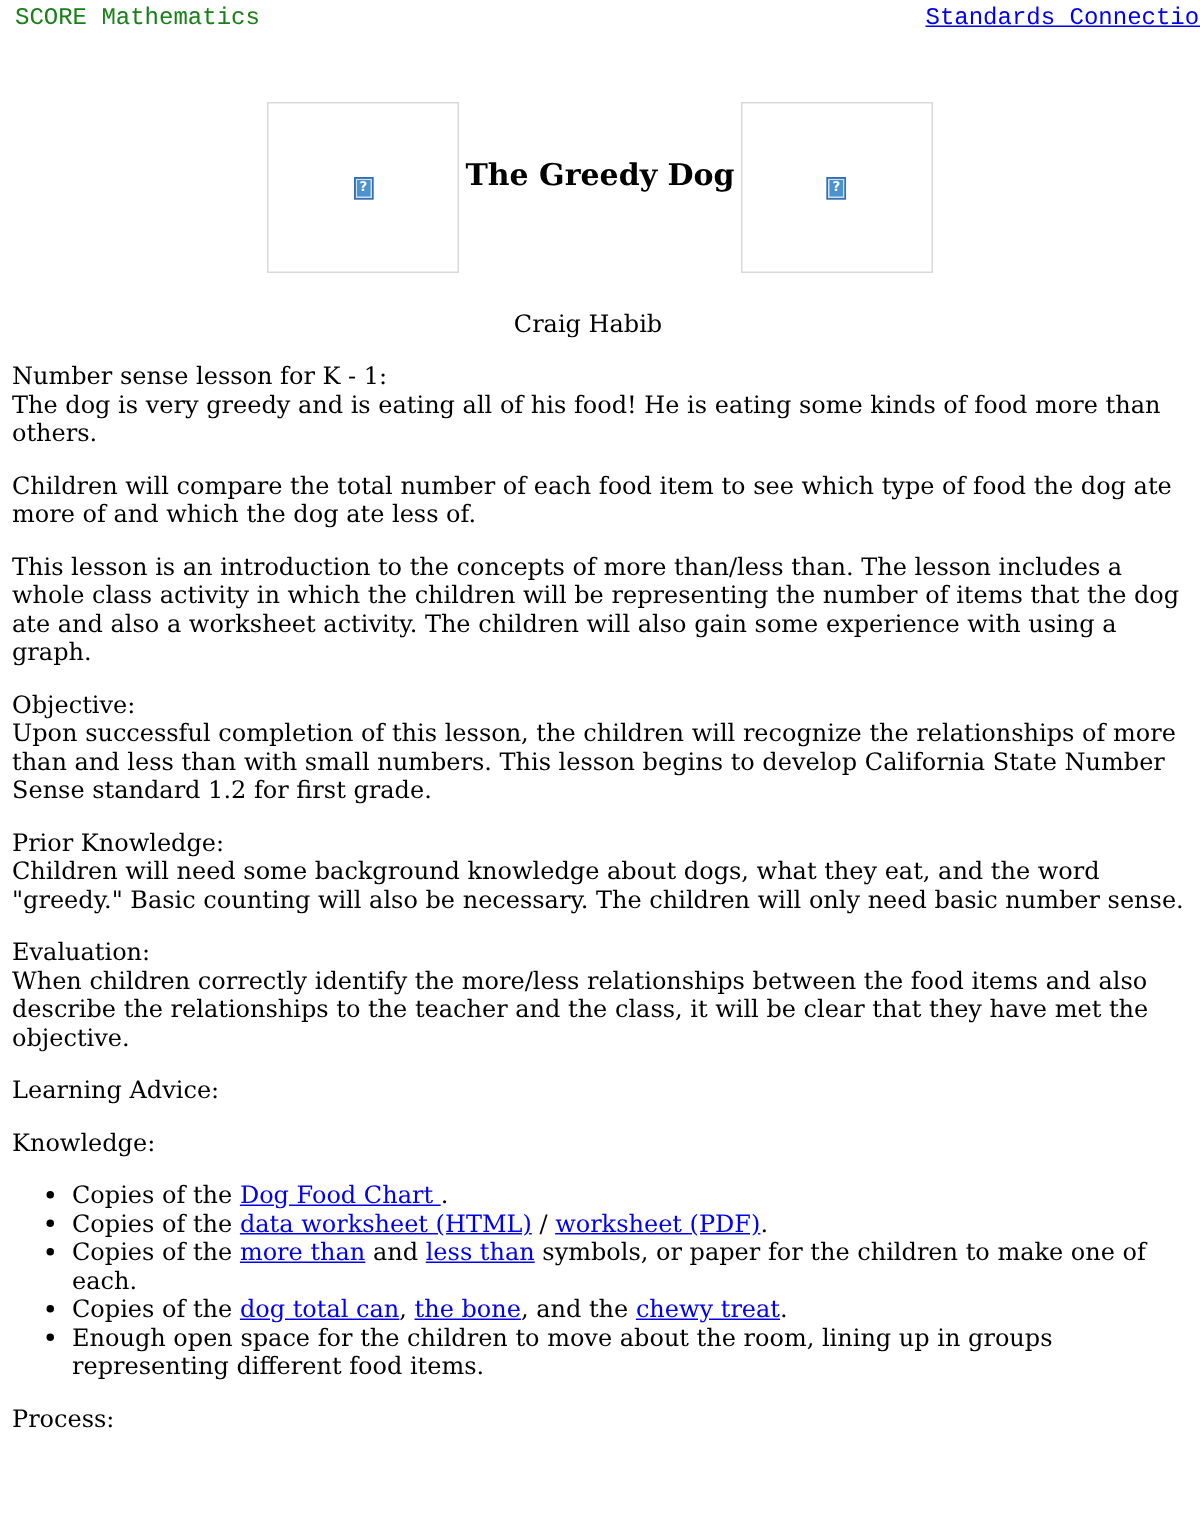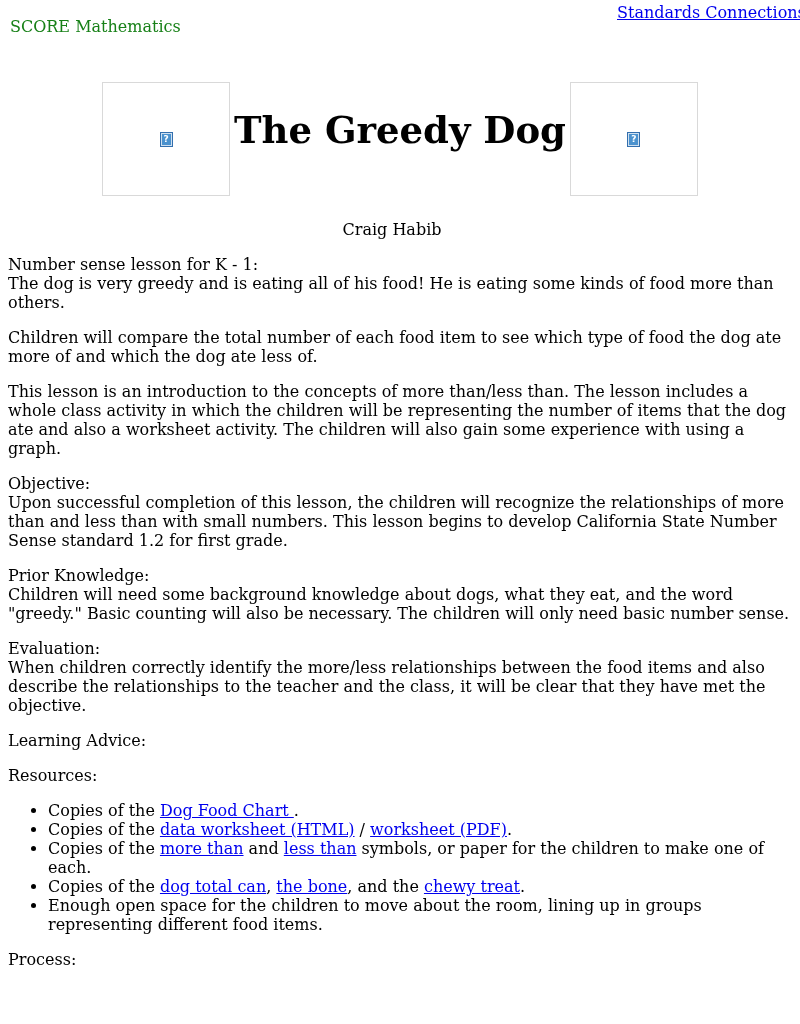--- a/index.html
+++ b/index.html
@@ -14,21 +14,22 @@
     font-family: "DejaVu Serif", "Liberation Serif", serif;
     font-size: 16px;
     line-height: 19px;
     color: #000000;
   }
 
   
   .topbar {
     position: relative;
     height: 22px;
-    padding-top: 17px;
+    padding-top: 3px;
+    font-family: Liberation Mono, monospace;
   }
   .site-label {
     margin-left: 10px;
     color: var(--site-green, #178017);
     white-space: nowrap;
   }
   .standards-link {
     position: absolute;
     left: 617px;
     top: 3px;
@@ -66,21 +67,21 @@
     justify-content: center;
     background: #4b92ce;
     border: 1px solid #336fae;
     box-shadow: inset 0 0 0 1px #cfe0f0;
     color: #ffffff;
     font-family: "DejaVu Sans", sans-serif;
     font-size: 9px;
     font-weight: bold;
   }
   h1.page-title {
-    font-size: 37px;
+    font-size: 20px;
     line-height: 38px;
     font-weight: bold;
     margin: 0 4px;
     position: relative;
     top: -9px;
     white-space: nowrap;
   }
   .author-line {
     text-align: center;
     margin: 24px 16px 0 0;
@@ -124,21 +125,21 @@
 <p class="author-line">Craig Habib</p>
 
 <div class="content">
     <p><b>Number sense lesson for K - 1:</b><br><span>The dog is very greedy and is eating all of his food! He is eating some kinds of food more than others.</span></p>
     <p>Children will compare the total number of each food item to see which type of food the dog ate more of and which the dog ate less of.</p>
     <p>This lesson is an introduction to the concepts of more than/less than. The lesson includes a whole class activity in which the children will be representing the number of items that the dog ate and also a worksheet activity. The children will also gain some experience with using a graph.</p>
     <p><b>Objective:</b><br><span>Upon successful completion of this lesson, the children will recognize the relationships of more than and less than with small numbers. This lesson begins to develop California State Number Sense standard 1.2 for first grade.</span></p>
     <p><b>Prior Knowledge:</b><br><span>Children will need some background knowledge about dogs, what they eat, and the word "greedy." Basic counting will also be necessary. The children will only need basic number sense.</span></p>
     <p><b>Evaluation:</b><br><span>When children correctly identify the more/less relationships between the food items and also describe the relationships to the teacher and the class, it will be clear that they have met the objective.</span></p>
     <p><b>Learning Advice:</b></p>
-    <p><b>Resources:</b></p>
+    <p><b>Knowledge:</b></p>
     <ul>
       <li>Copies of the <a href="#">Dog Food Chart </a>.</li>
       <li>Copies of the <a href="#">data worksheet (HTML)</a> / <a href="#">worksheet (PDF)</a>.</li>
       <li>Copies of the <a href="#">more than</a> and <a href="#">less than</a> symbols, or paper for the children to make one of each.</li>
       <li>Copies of the <a href="#">dog total can</a>, <a href="#">the bone</a>, and the <a href="#">chewy treat</a>.</li>
       <li>Enough open space for the children to move about the room, lining up in groups representing different food items.</li>
     </ul>
     <p><b>Process:</b></p>
   </div>
 

